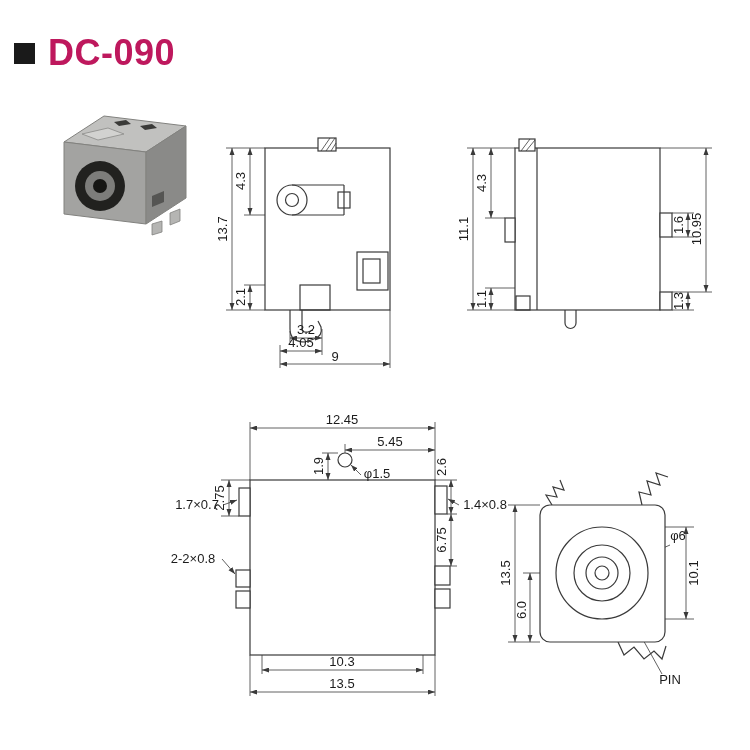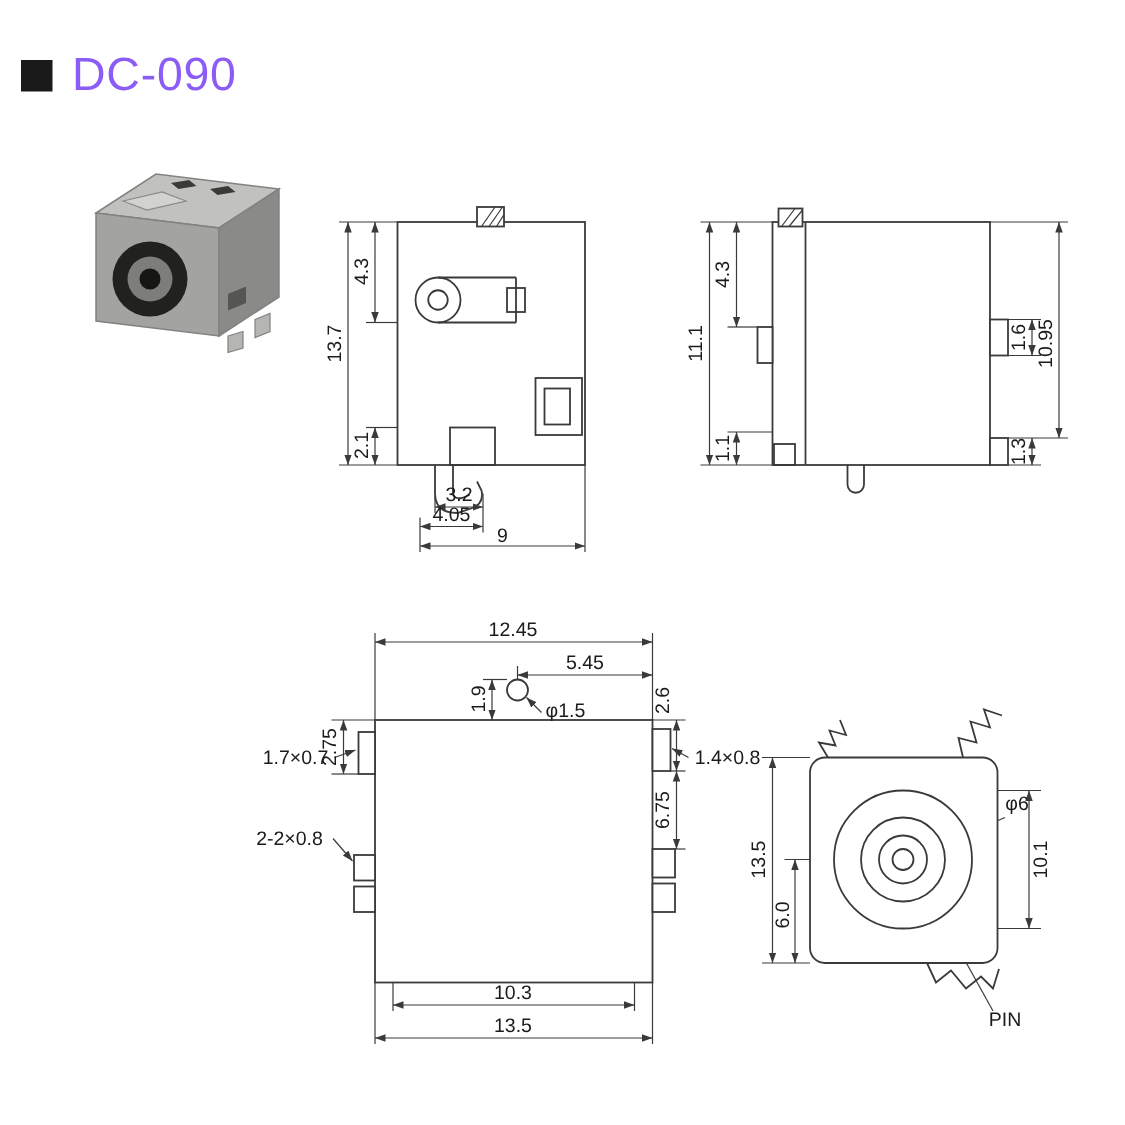--- a/index.html
+++ b/index.html
@@ -5,21 +5,21 @@
   * { margin:0; padding:0; box-sizing:border-box; }
   html,body { width:750px; height:750px; }
   body {
     background:#ffffff;
     position:relative;
     overflow:hidden;
     font-family:"Liberation Sans", sans-serif;
   }
   .title-row { position:absolute; left:14px; top:32px; display:flex; align-items:center; gap:13px; }
   .title-sq { width:21px; height:21px; background:#1a1a1a; }
-  .title-text { font-size:31px; font-weight:400; color:#8b5cf6; letter-spacing:0.5px; }
+  .title-text { font-size:36px; font-weight:700; color:#be185d; letter-spacing:0.5px; }
   svg { position:absolute; overflow:visible; }
   svg text { font-family:"Liberation Sans", sans-serif; font-size:13px; fill:#1b1b1b; }
   .ol  { fill:none; stroke:#3a3a3a; stroke-width:1.2; }
   .olf { fill:#ffffff; stroke:#3a3a3a; stroke-width:1.2; }
   .tl  { fill:none; stroke:#3a3a3a; stroke-width:0.8; }
   .dl  { fill:none; stroke:#3a3a3a; stroke-width:0.8; }
   #photo { left:52px; top:98px; }
   #v-side  { left:212px; top:133px; }
   #v-rear  { left:455px; top:133px; }
   #v-top   { left:155px; top:408px; }

